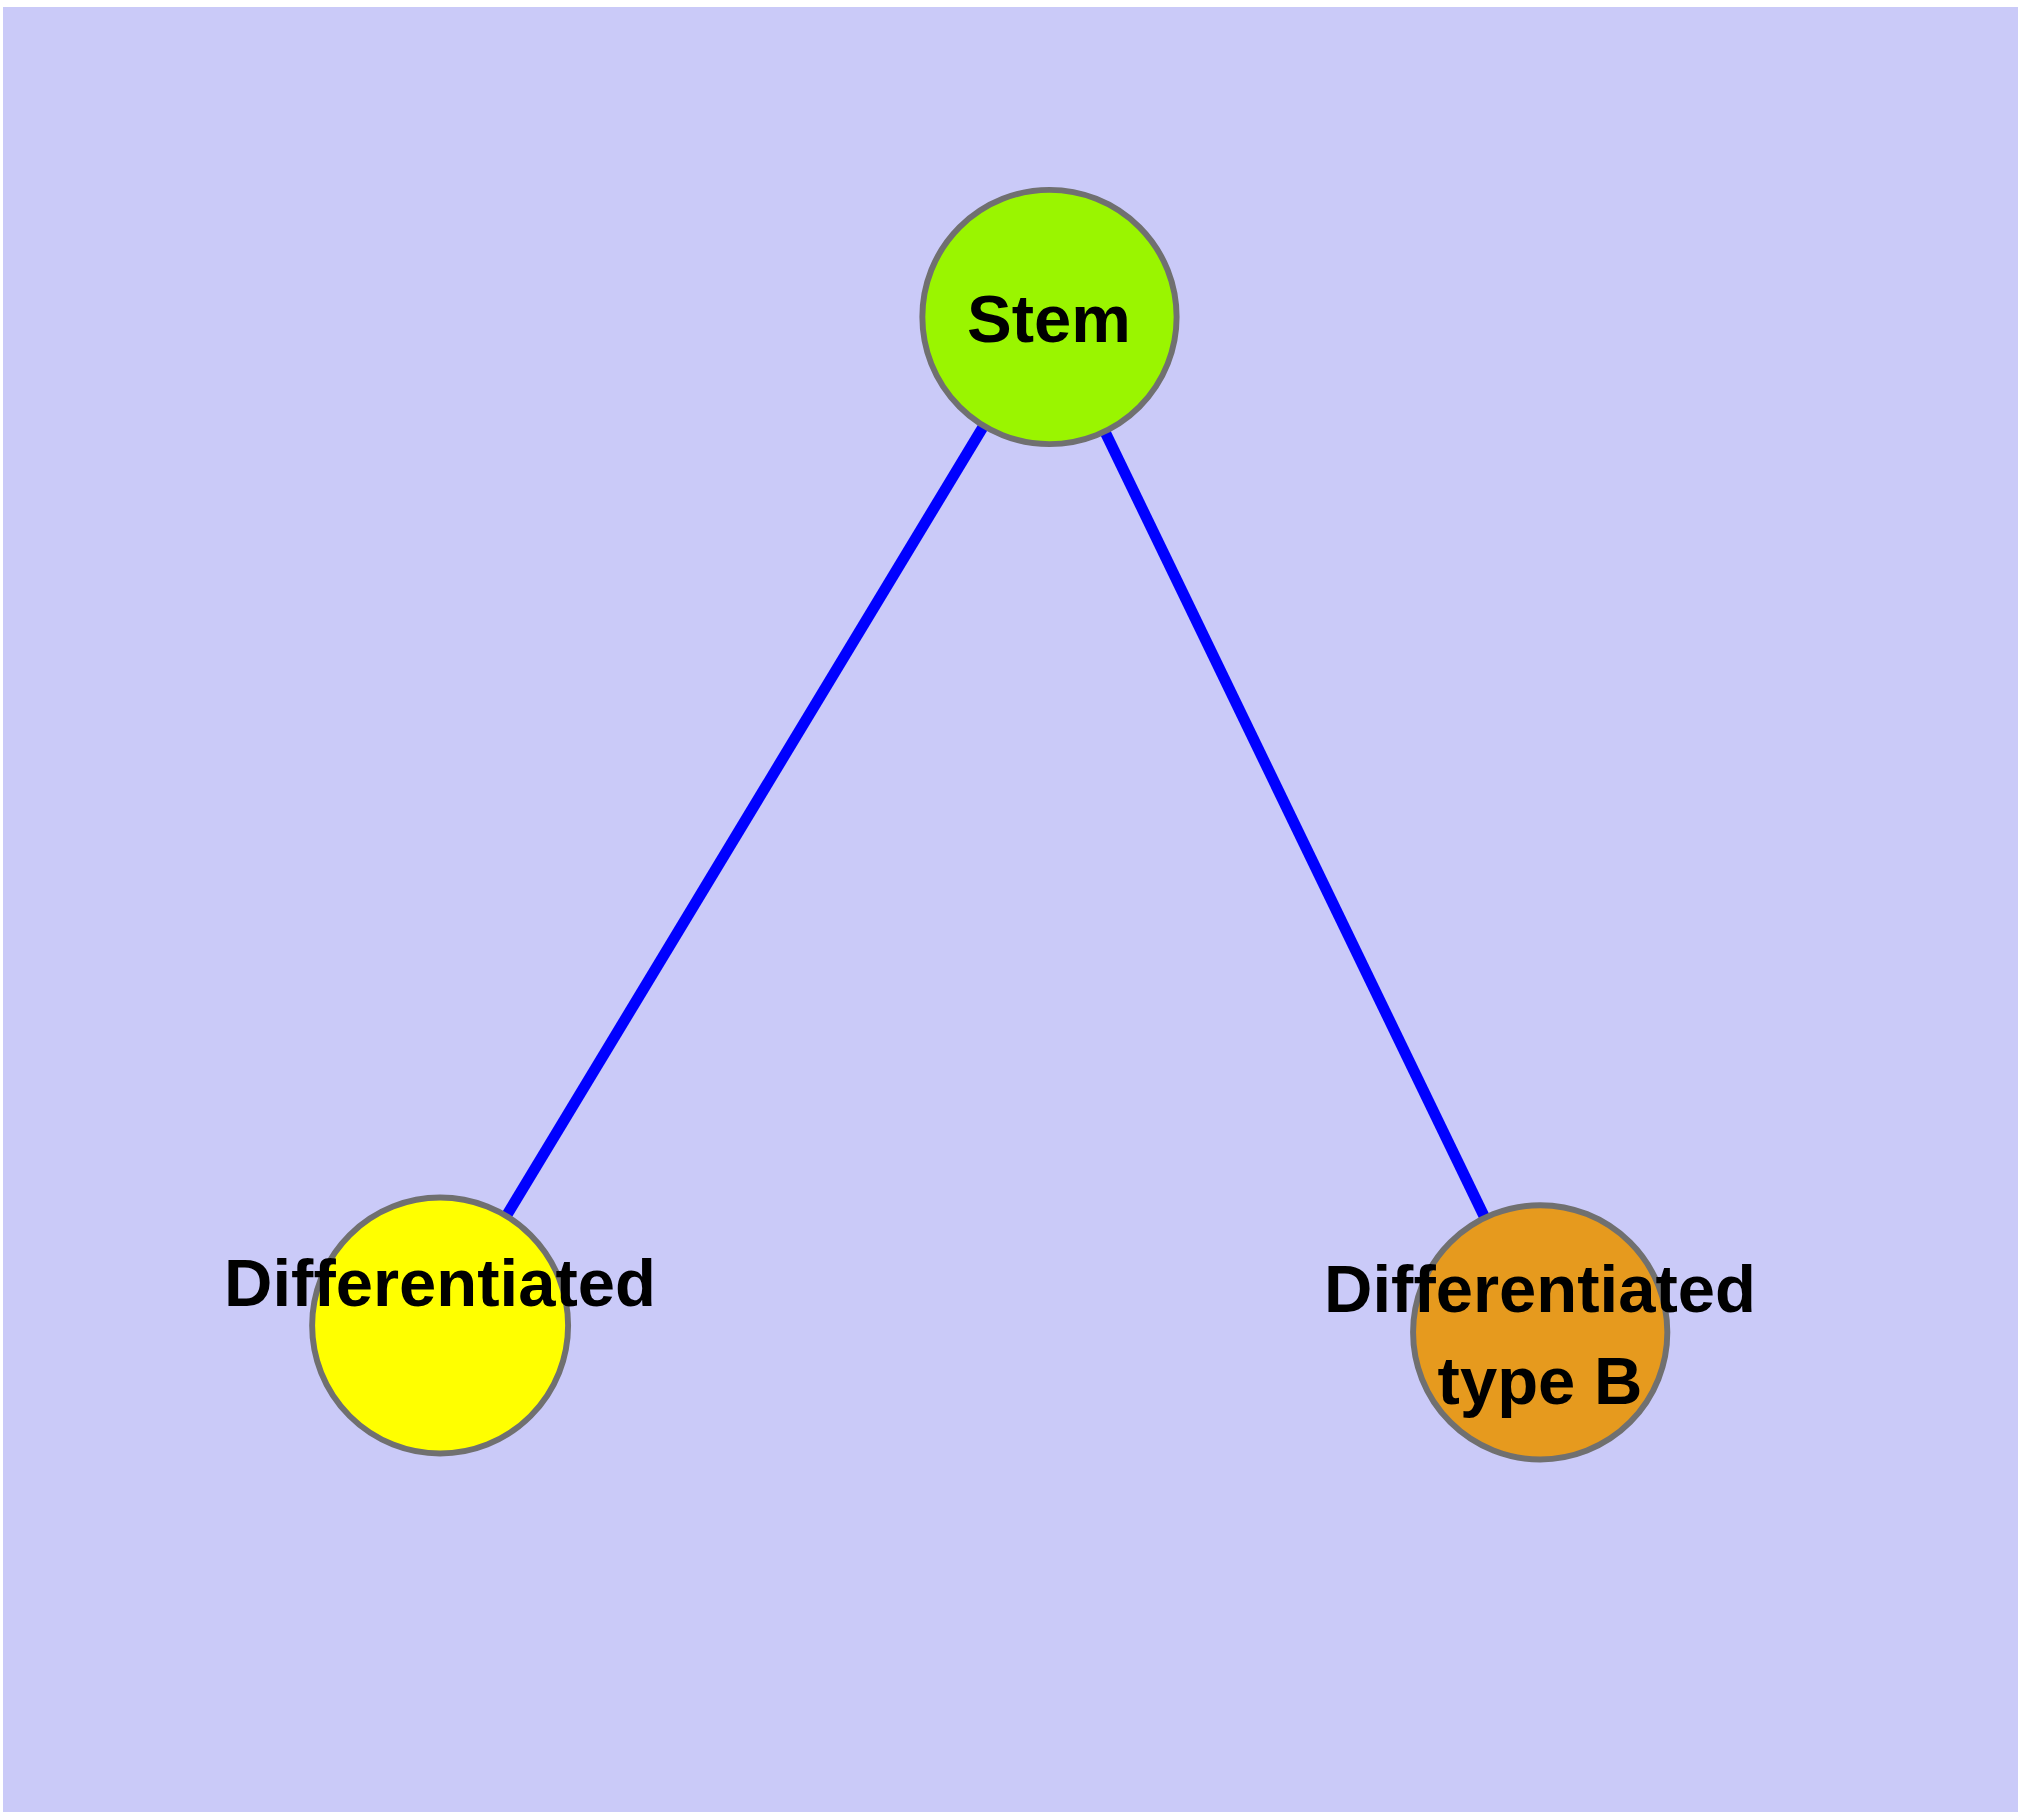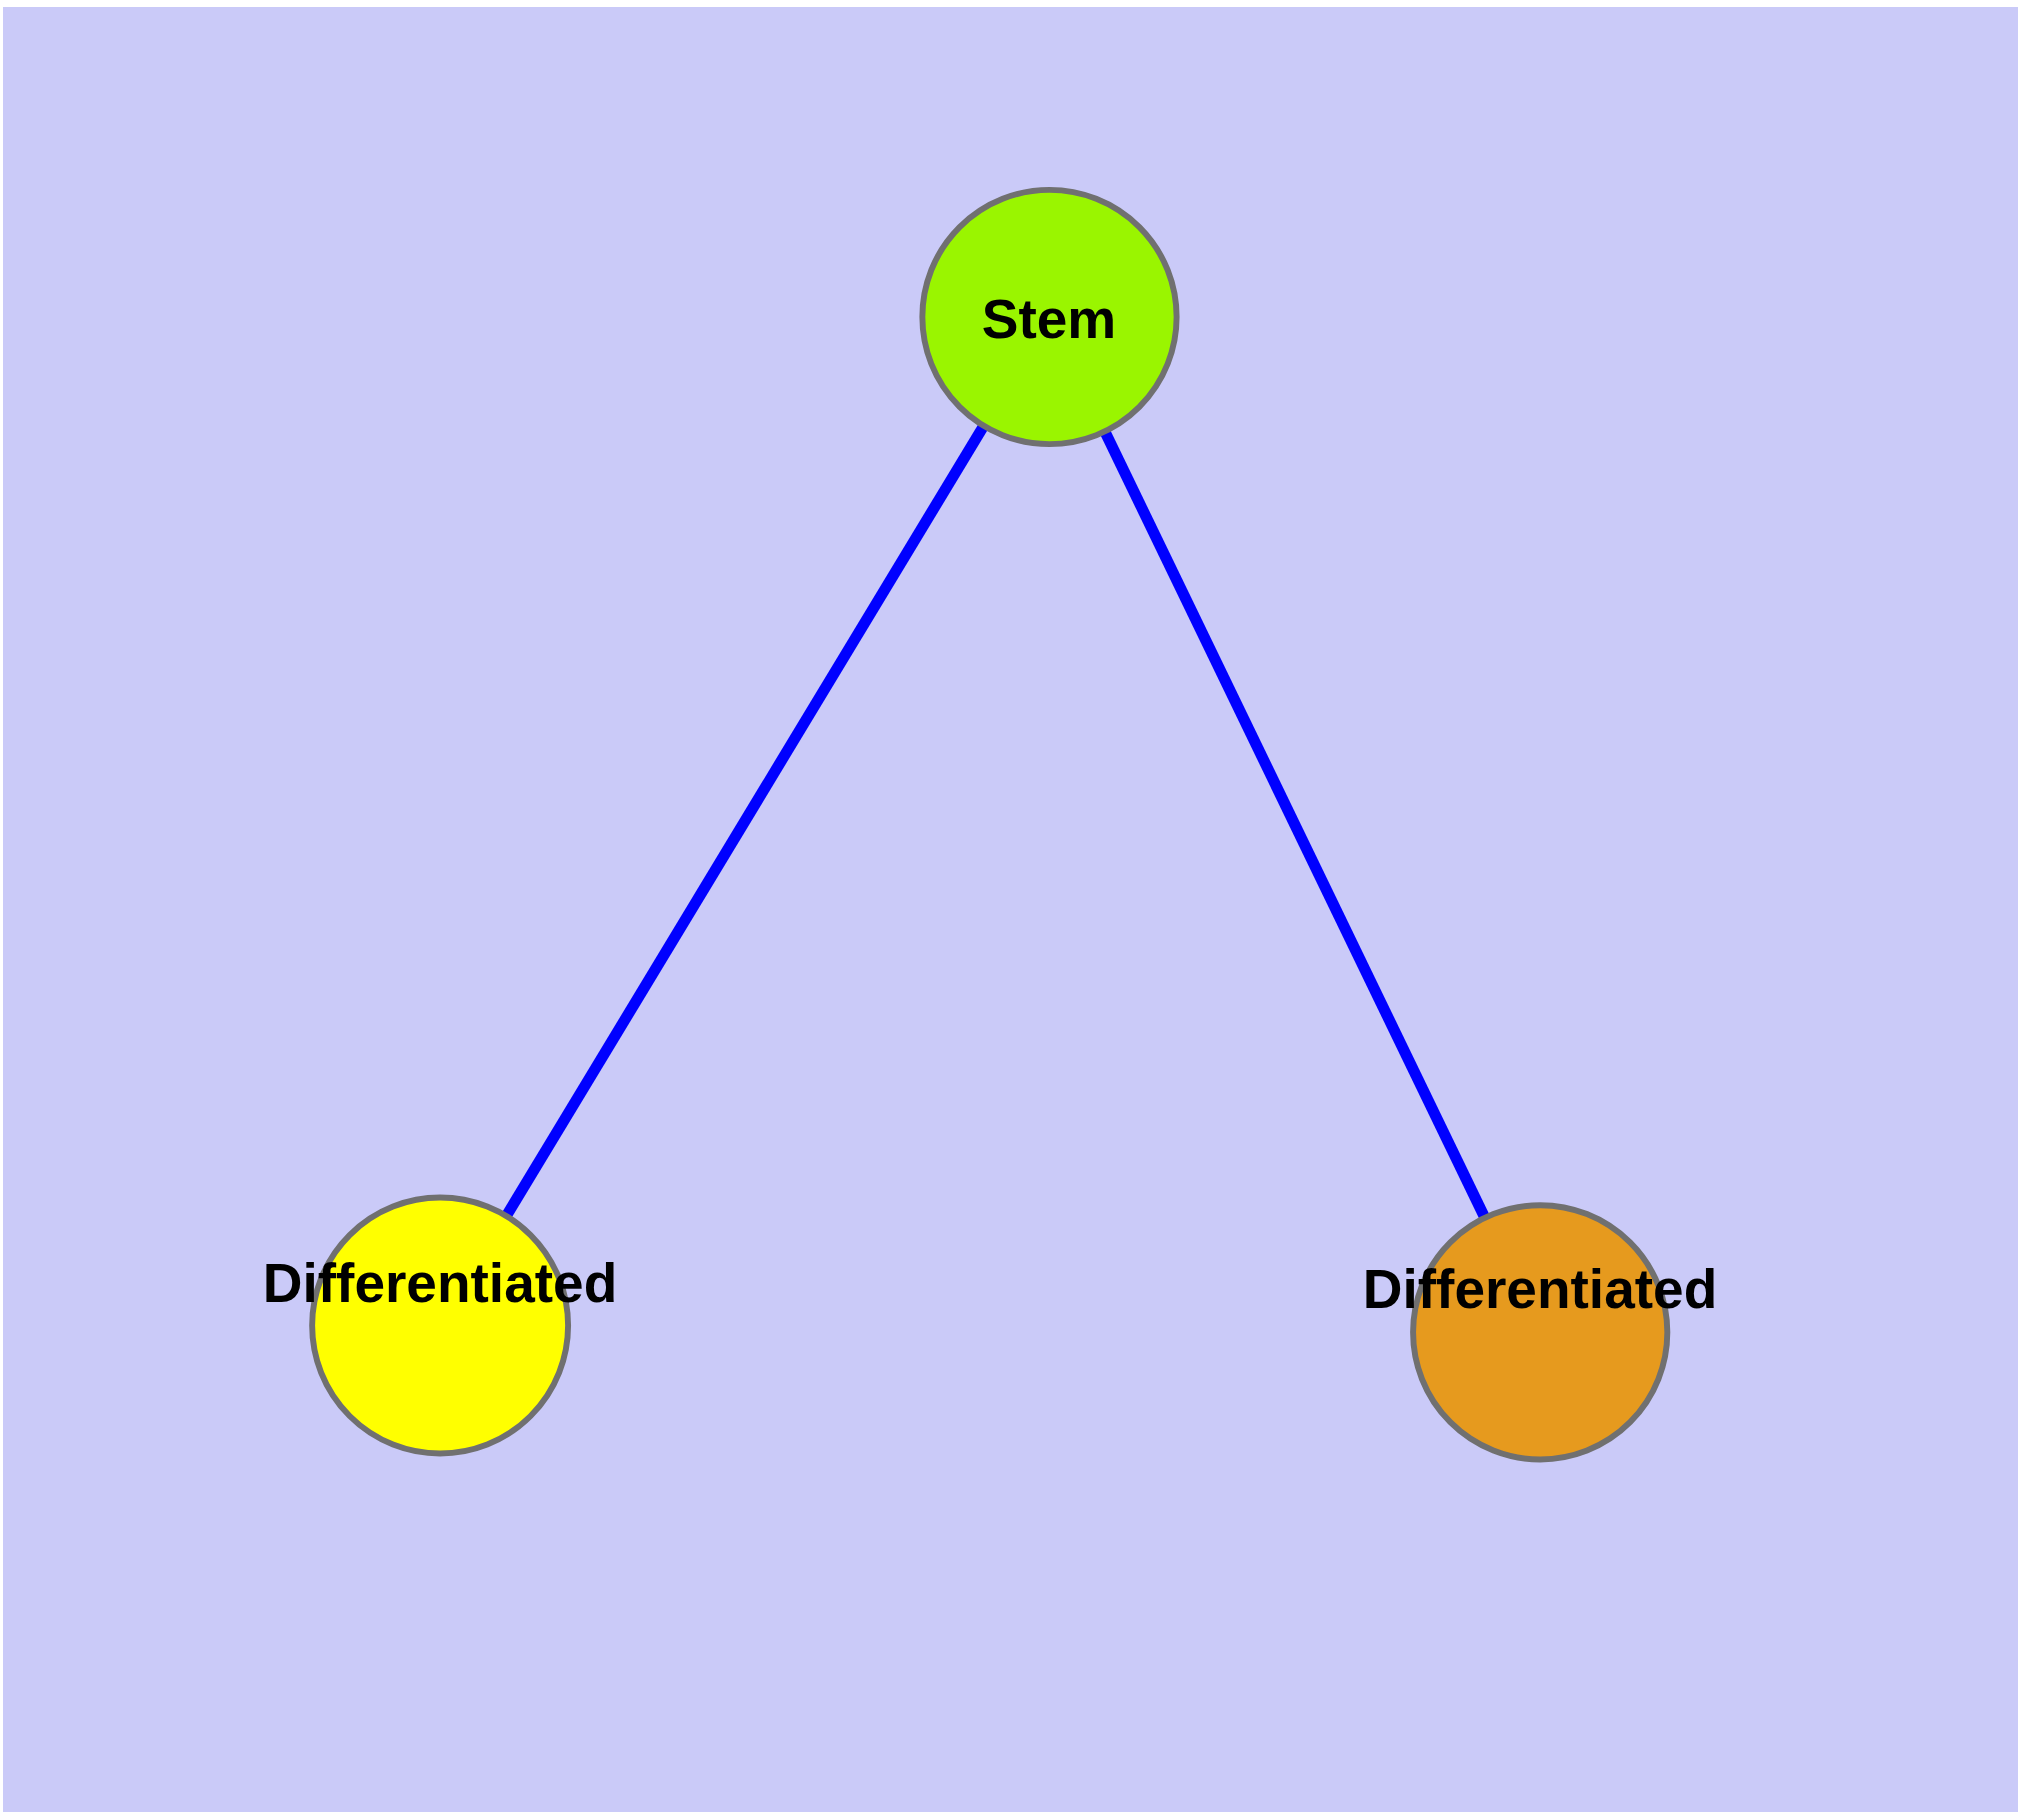--- a/index.html
+++ b/index.html
@@ -39,21 +39,21 @@
   }
   .node-circle {
     stroke: #707070;
     stroke-width: 7;
   }
   .node-label {
     position: absolute;
     width: 848px;
     text-align: center;
     font-weight: 700;
-    font-size: 55px;
+    font-size: 67px;
     line-height: 92px;
     color: #000000;
     letter-spacing: 0;
     white-space: nowrap;
     pointer-events: none;
   }
   .label-stem   { left: 625px;  top: 273px;  }
   .label-type-a { left: 16px;   top: 1237px; }
   .label-type-b { left: 1116px; top: 1243px; }
 </style>
@@ -77,16 +77,17 @@
   <div class="node-label label-stem">
     <div>Stem</div>
   </div>
 
   <div class="node-label label-type-a">
     <div>Differentiated</div>
   </div>
 
   <div class="node-label label-type-b">
     <div>Differentiated</div>
+    <div>type B</div>
   </div>
 
 </div>
 
 
 </body></html>

